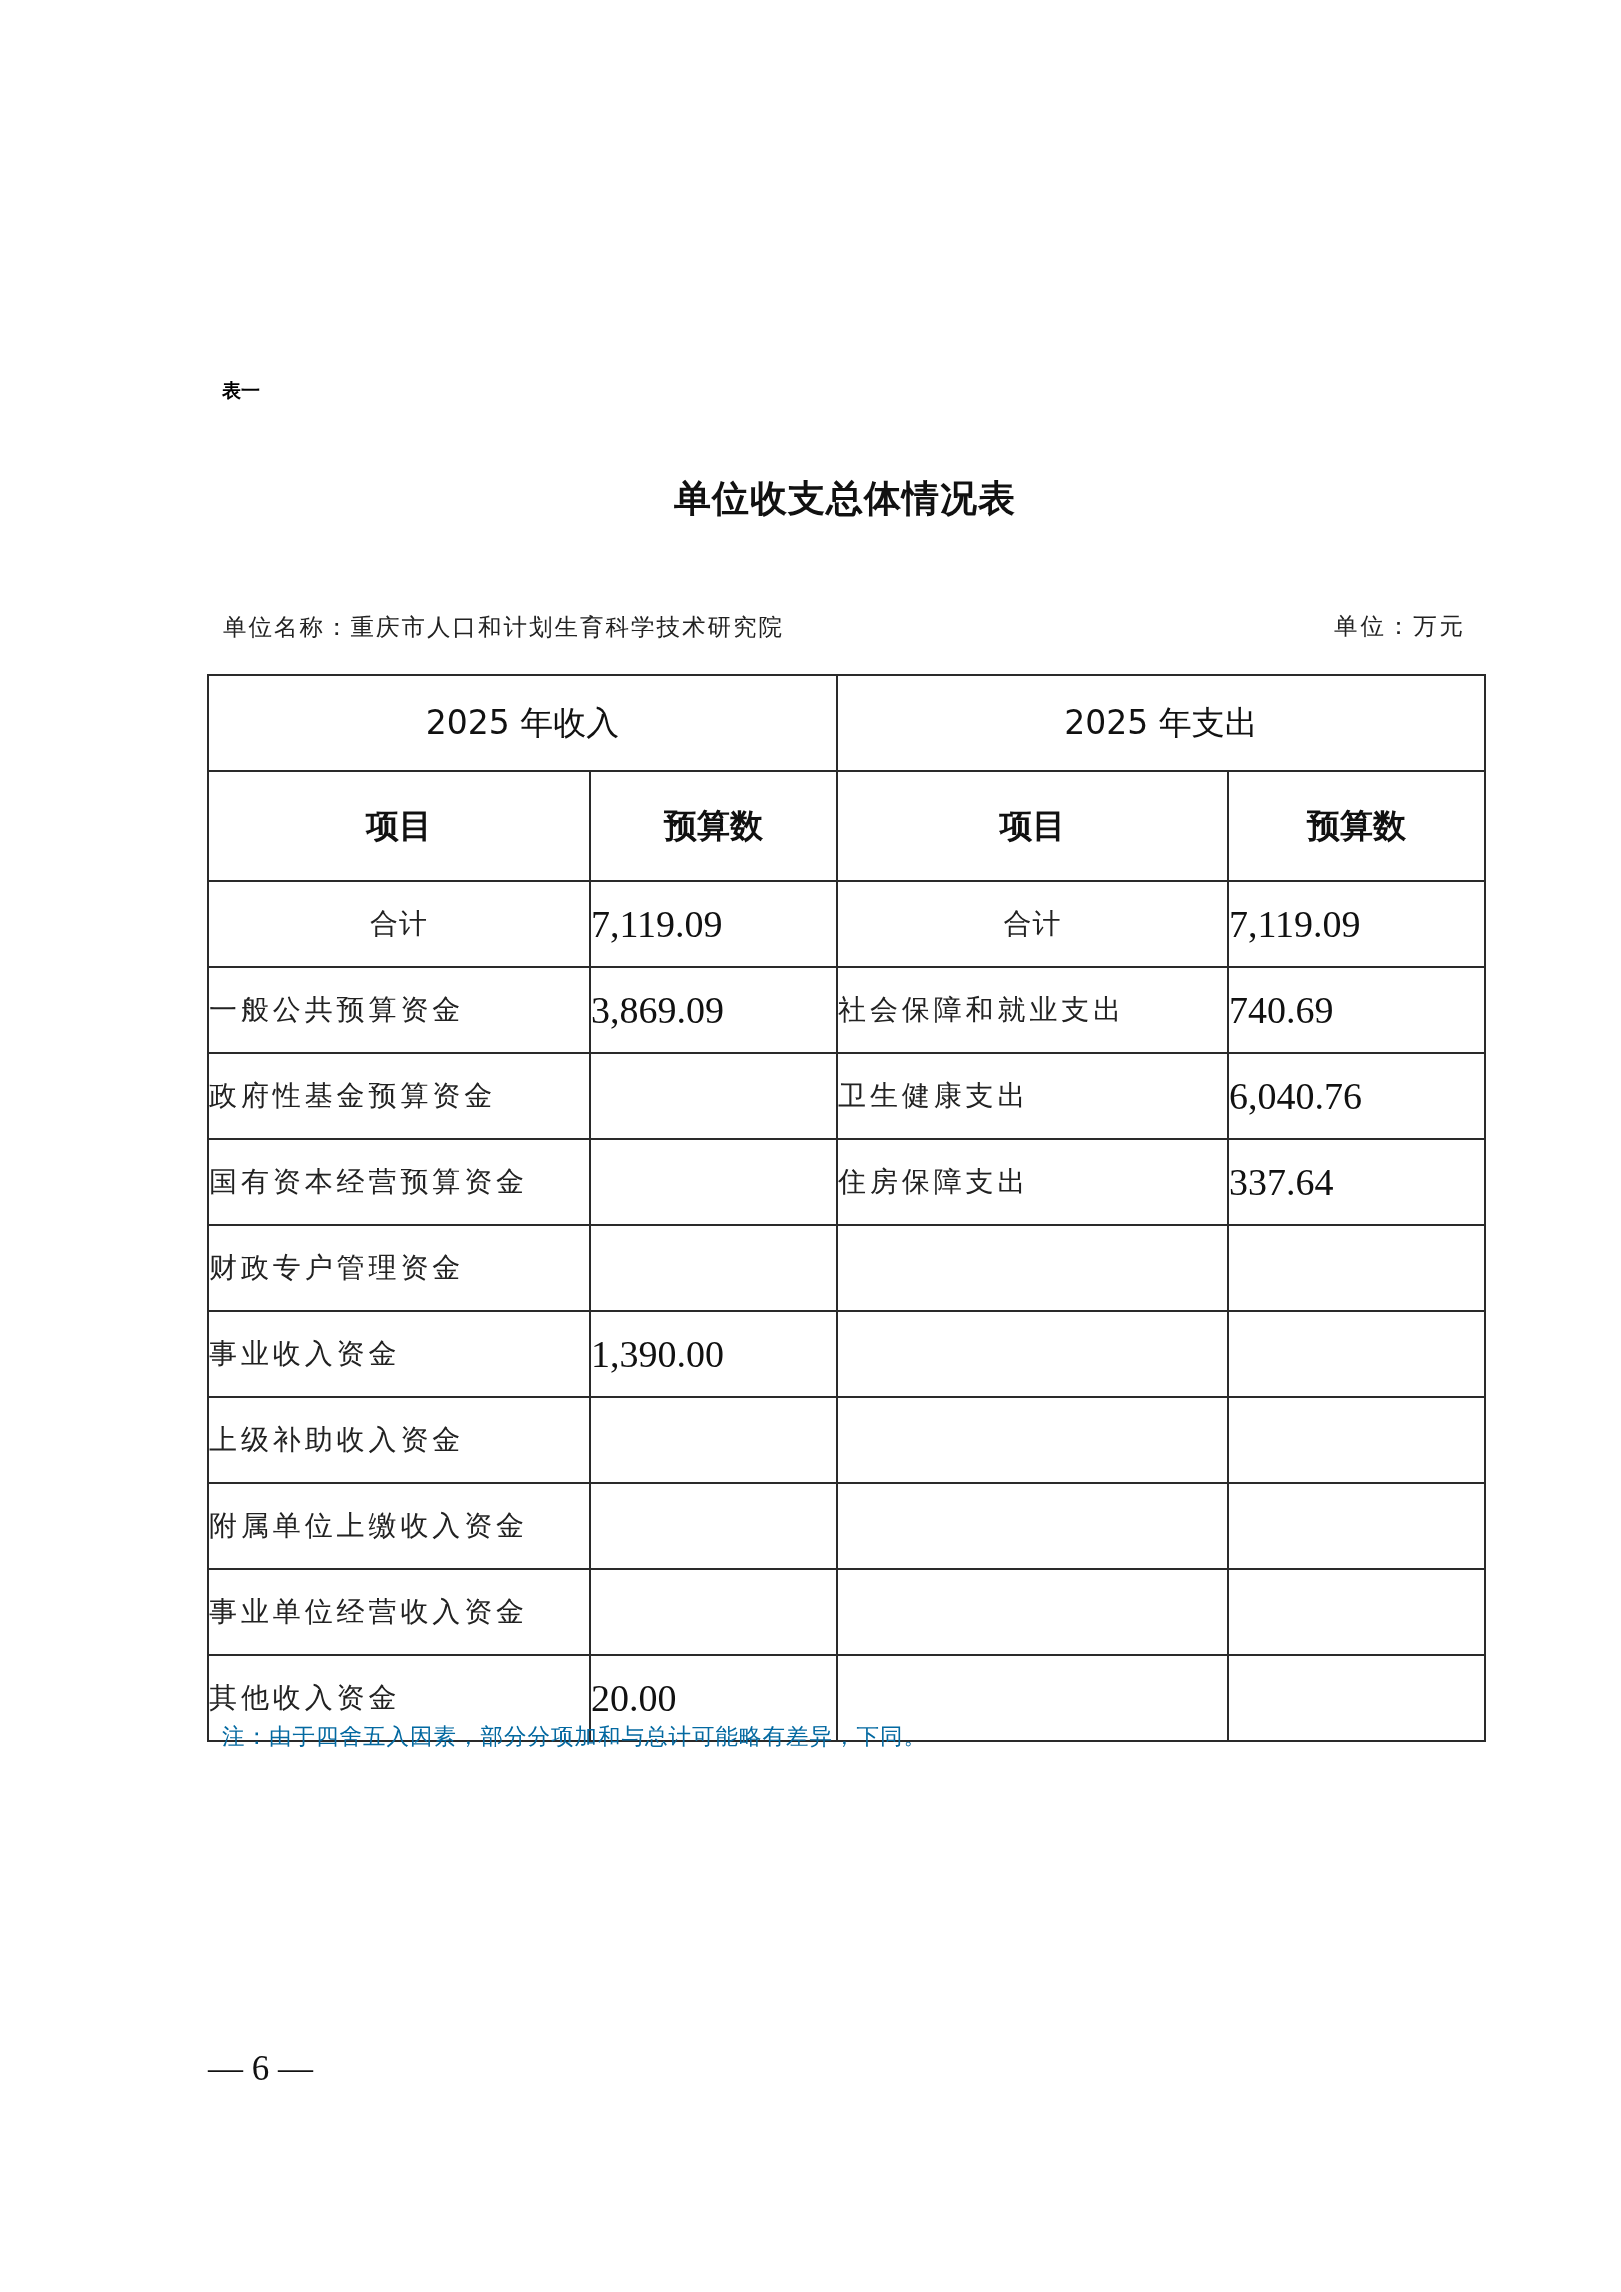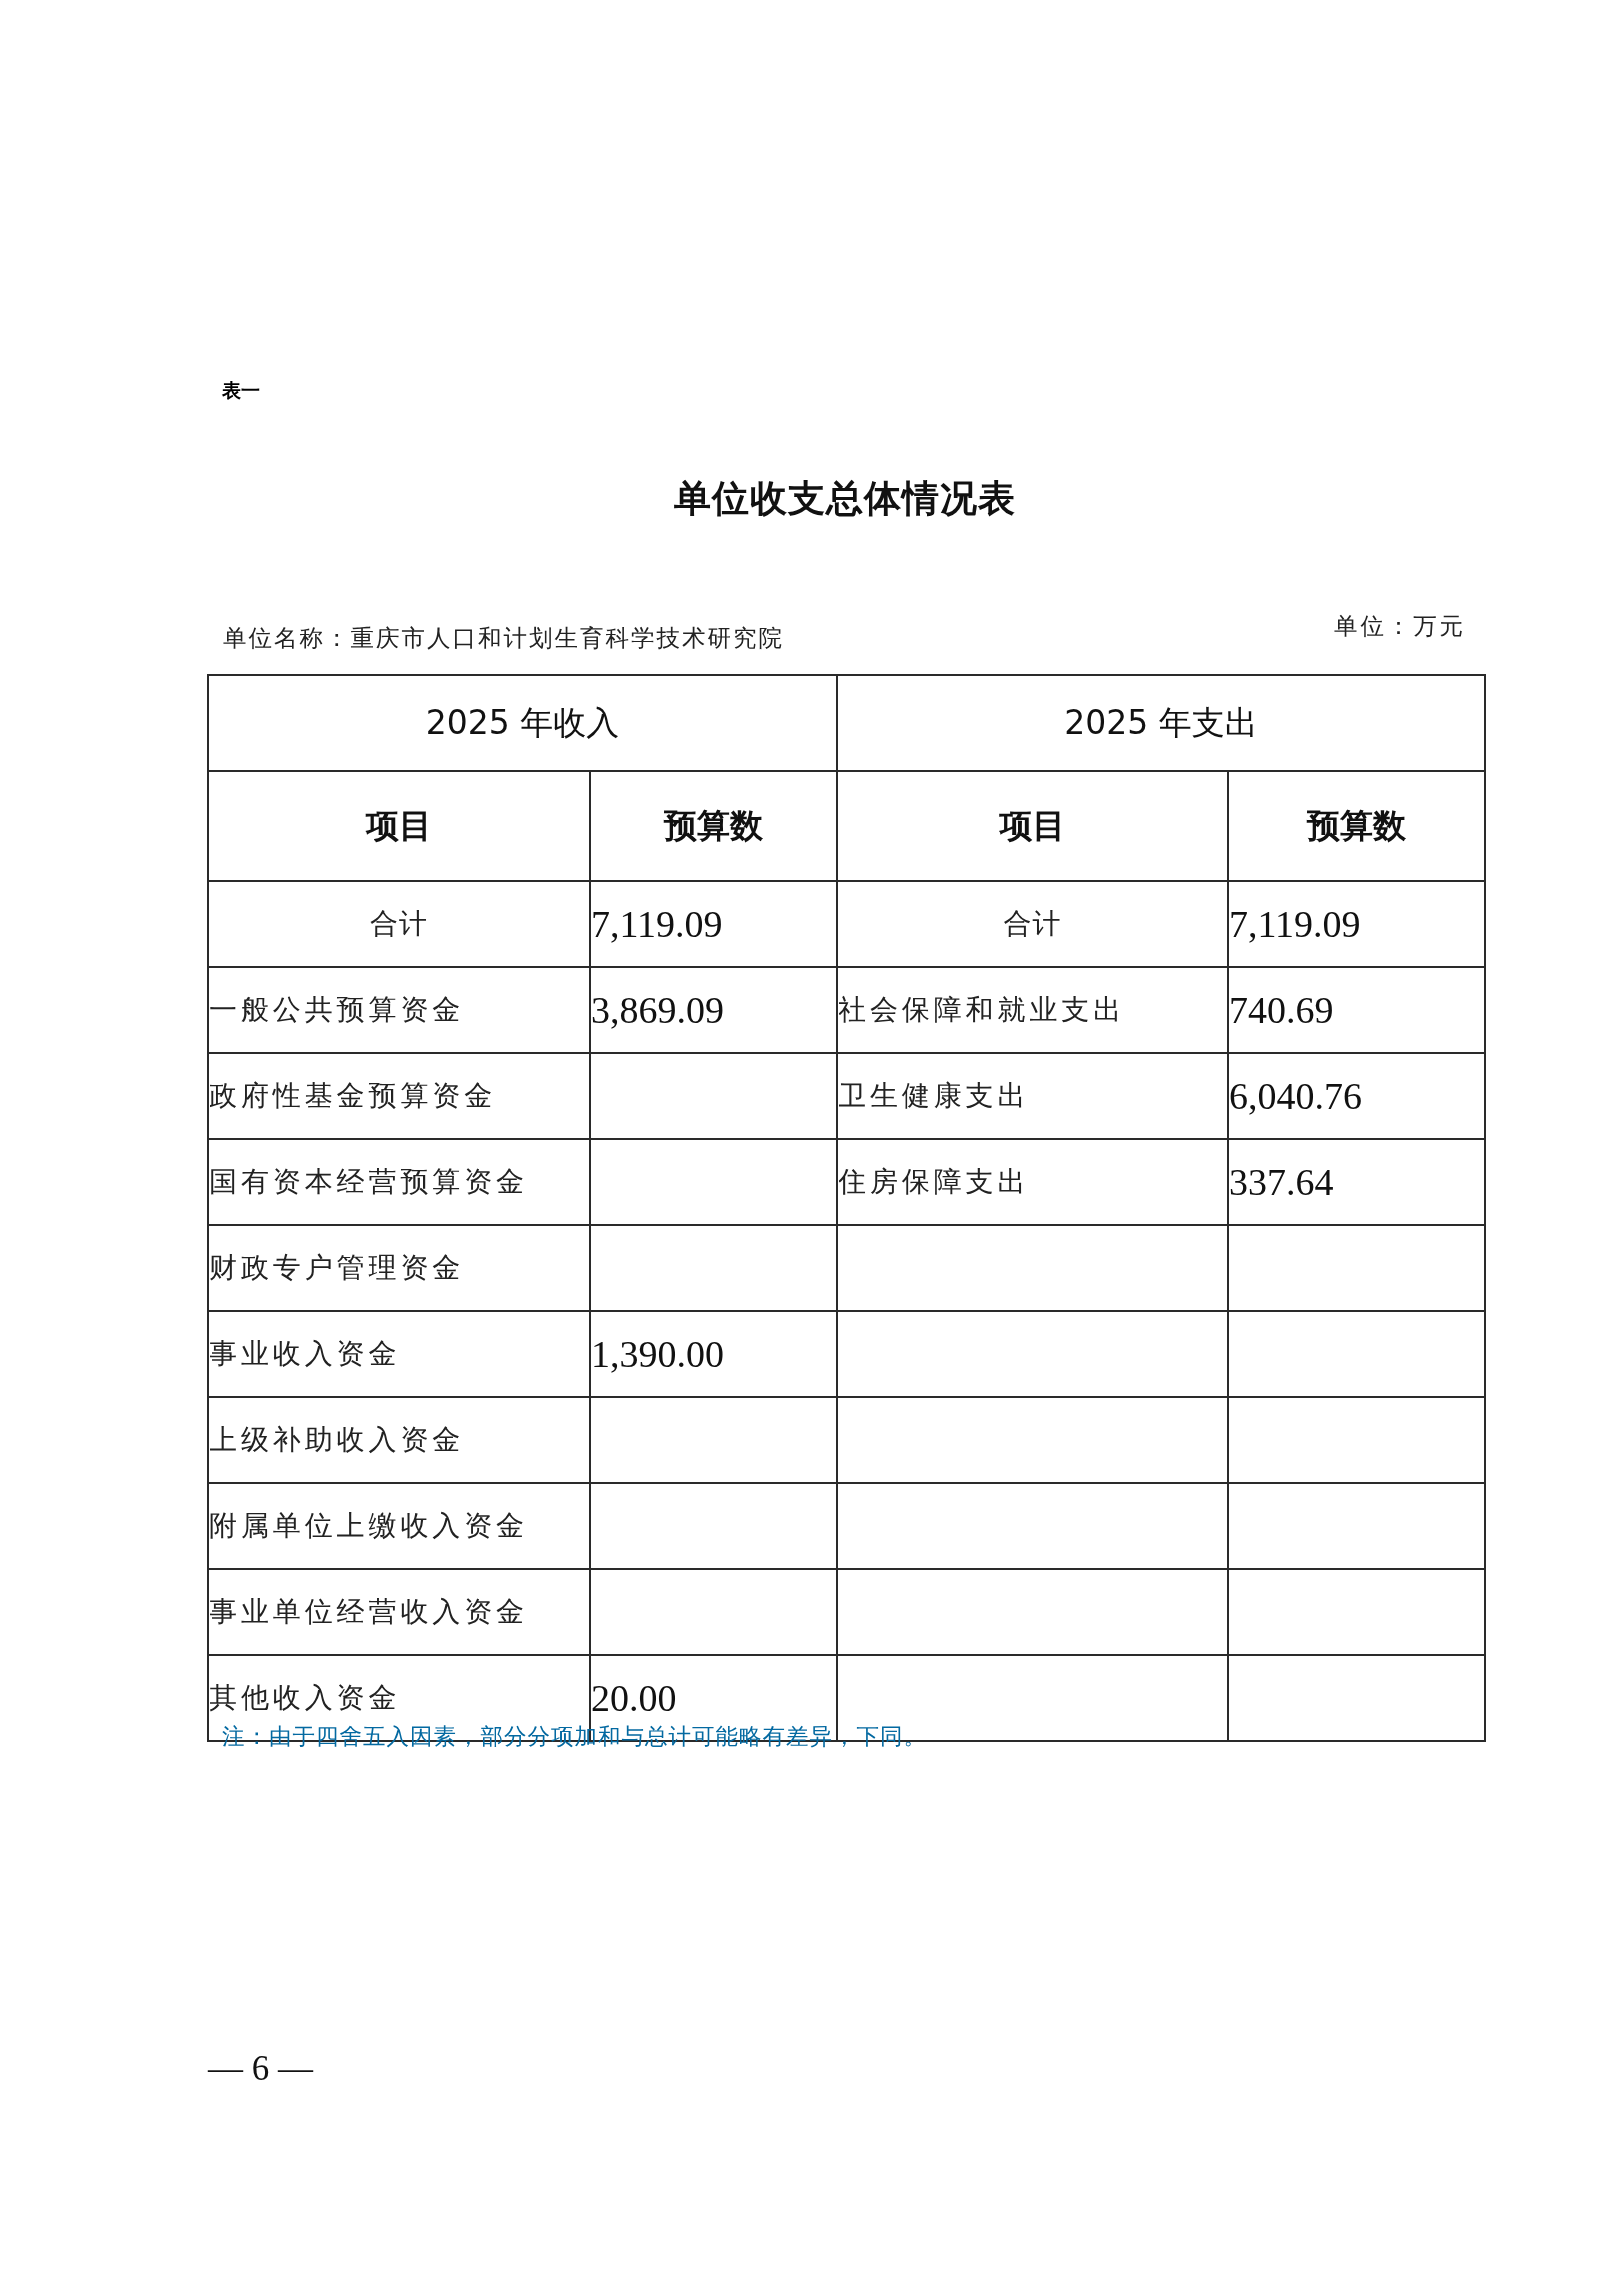--- a/index.html
+++ b/index.html
@@ -42,21 +42,21 @@
       position: absolute;
       left: 223px;
       width: 1243px;
       top: 610px;
       height: 33px;
       font-family: "DejaVu Serif", "Liberation Serif", serif;
       font-size: 23.5px;
       line-height: 33px;
       color: #222;
     }
-    .meta-row .unit-name { position: absolute; left: 0; top: 12px; letter-spacing: 2px; }
+    .meta-row .unit-name { position: absolute; left: 0; top: 1px; letter-spacing: 2px; }
     .meta-row .unit-measure { position: absolute; right: 0; top: 0; letter-spacing: 2.9px; }
 
     table.budget {
       position: absolute;
       left: 207px;
       top: 674px;
       width: 1277px;
       border-collapse: collapse;
       table-layout: fixed;
     }
@@ -88,21 +88,20 @@
       color: #111;
     }
     tr.data-row { height: 86px; }
     td.item {
       font-family: "DejaVu Serif", "Liberation Serif", serif;
       font-size: 28px;
       letter-spacing: 3.9px;
       padding-left: 17.6px;
       text-align: left;
       color: #222;
-      border-radius: 10px;
     }
     td.item.center {
       text-align: center;
       padding-left: 0;
       letter-spacing: 1px;
     }
     td.amount {
       font-family: "Liberation Serif", "DejaVu Serif", serif;
       font-size: 38px;
       text-align: left;

